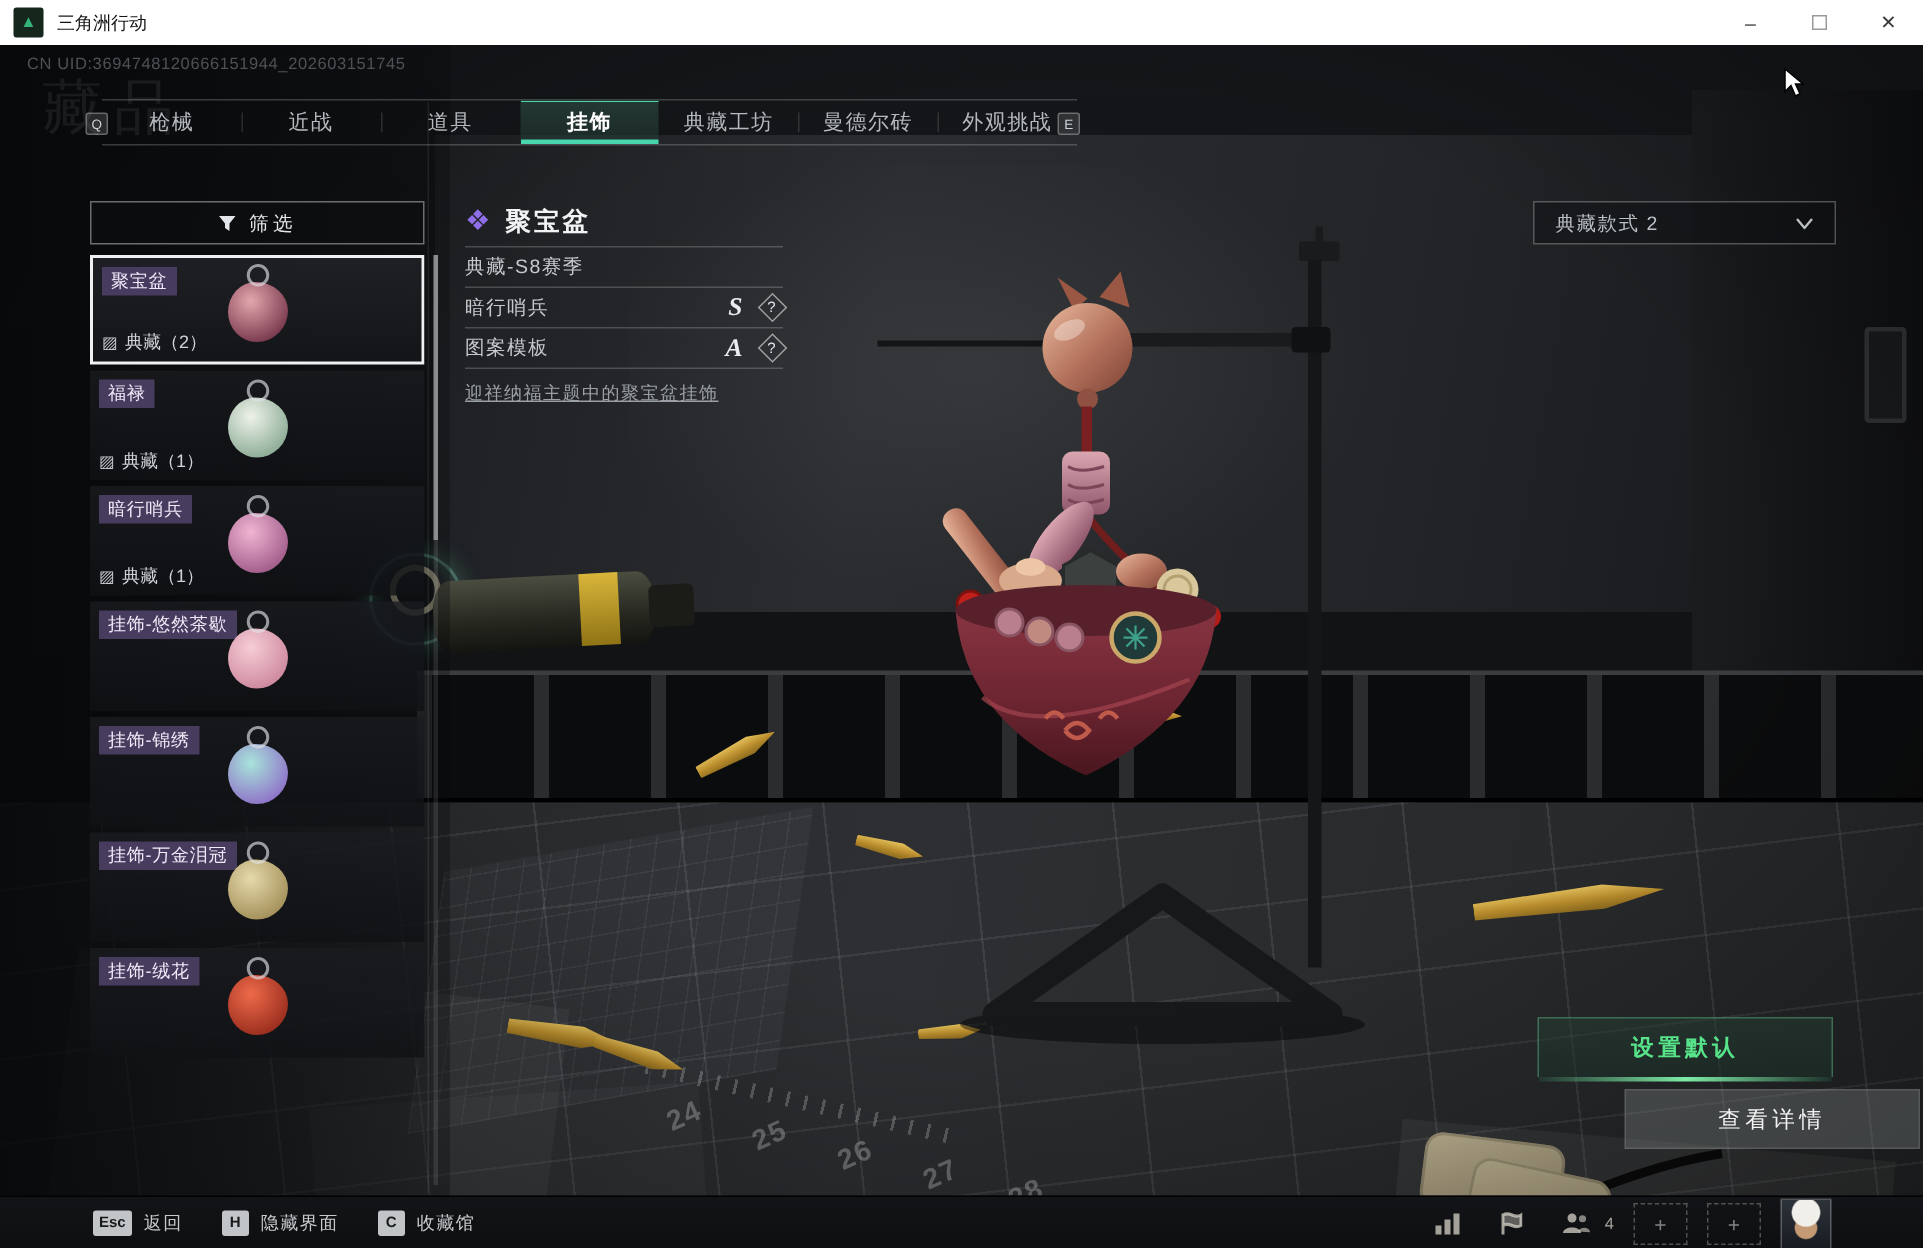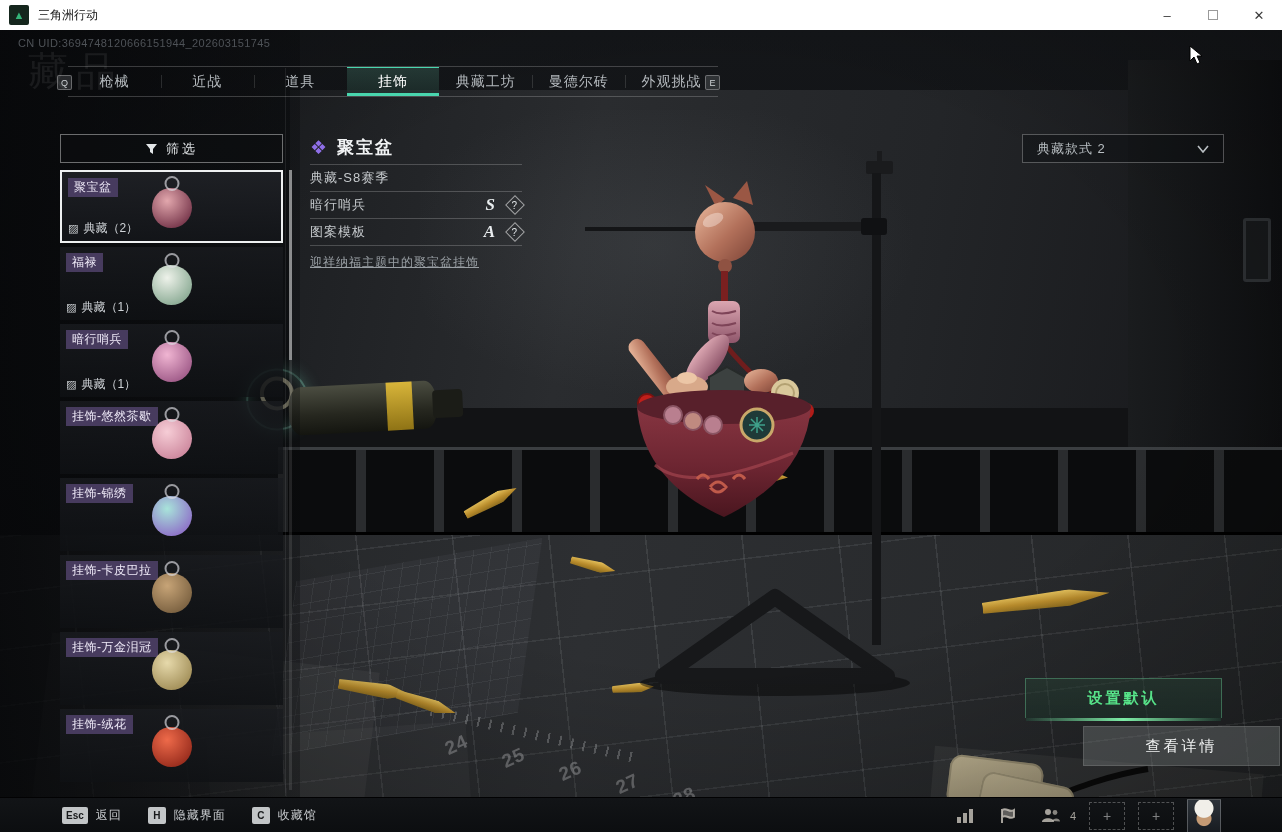--- a/index.html
+++ b/index.html
@@ -80,21 +80,21 @@
     color:rgba(255,255,255,.07); letter-spacing:8px; }
   .key-badge { position:absolute; z-index:11; width:15px; height:15px; border:1px solid rgba(255,255,255,.30);
     background:rgba(150,155,160,.22); border-radius:2px; color:#cfd3d6; font-size:9px;
     display:flex; align-items:center; justify-content:center; }
   .tabbar { position:absolute; left:68px; top:36px; width:650px; height:31px; z-index:10; display:flex;
     border-top:1px solid rgba(255,255,255,.20); border-bottom:1px solid rgba(255,255,255,.20); }
   .tab { flex:1; display:flex; align-items:center; justify-content:center; color:#b4b9bd; font-size:14px;
     letter-spacing:1px; position:relative; cursor:pointer; }
   .tab + .tab::before { content:""; position:absolute; left:0; top:8px; bottom:8px; width:1px;
     background:rgba(255,255,255,.13); }
-  .tab.selected { background:linear-gradient(180deg,rgba(54,92,82,.50),rgba(34,60,54,.50)); color:#fff; font-weight:normal;
+  .tab.selected { background:linear-gradient(180deg,rgba(54,92,82,.50),rgba(34,60,54,.50)); color:#fff; font-weight:bold;
     box-shadow:inset 0 1px 0 #49d6ae, inset 0 -3px 0 #49d6ae; }
   .tab.selected::before, .tab.selected + .tab::before { display:none; }
 
   
   .filter-btn { position:absolute; left:60px; top:104px; width:223px; height:29px; z-index:10;
     border:1px solid rgba(255,255,255,.40); background:rgba(12,14,16,.55); color:#e3e6e8; font-size:13px;
     display:flex; align-items:center; justify-content:center; gap:8px; letter-spacing:3px; cursor:pointer; }
   .s-list { position:absolute; left:60px; top:140px; width:223px; height:624px; z-index:10;
     display:flex; flex-direction:column; gap:4px; overflow:hidden; }
   .s-item { position:relative; flex:none; height:73px; cursor:pointer;
@@ -355,24 +355,20 @@
         </div>
         <div class="s-item">
           <span class="s-tag">挂饰-悠然茶歇</span>
           <span class="thumb" style="--c1: #f6cdd6; --c2: #cf8ba0;"></span>
         </div>
         <div class="s-item">
           <span class="s-tag">挂饰-锦绣</span>
           <span class="thumb" style="--c1: #a8e4da; --c2: #8f76c9;"></span>
         </div>
         <div class="s-item">
-          <span class="s-tag">挂饰-卡皮巴拉</span>
-          <span class="thumb" style="--c1: #c7a477; --c2: #7e6443;"></span>
-        </div>
-        <div class="s-item">
           <span class="s-tag">挂饰-万金泪冠</span>
           <span class="thumb" style="--c1: #e6d9ab; --c2: #a5925c;"></span>
         </div>
         <div class="s-item">
           <span class="s-tag">挂饰-绒花</span>
           <span class="thumb" style="--c1: #ee6a4a; --c2: #9c2f1f;"></span>
         </div>
       </div>
     <div class="s-scroll">
         <div class="s-thumbbar"></div>

